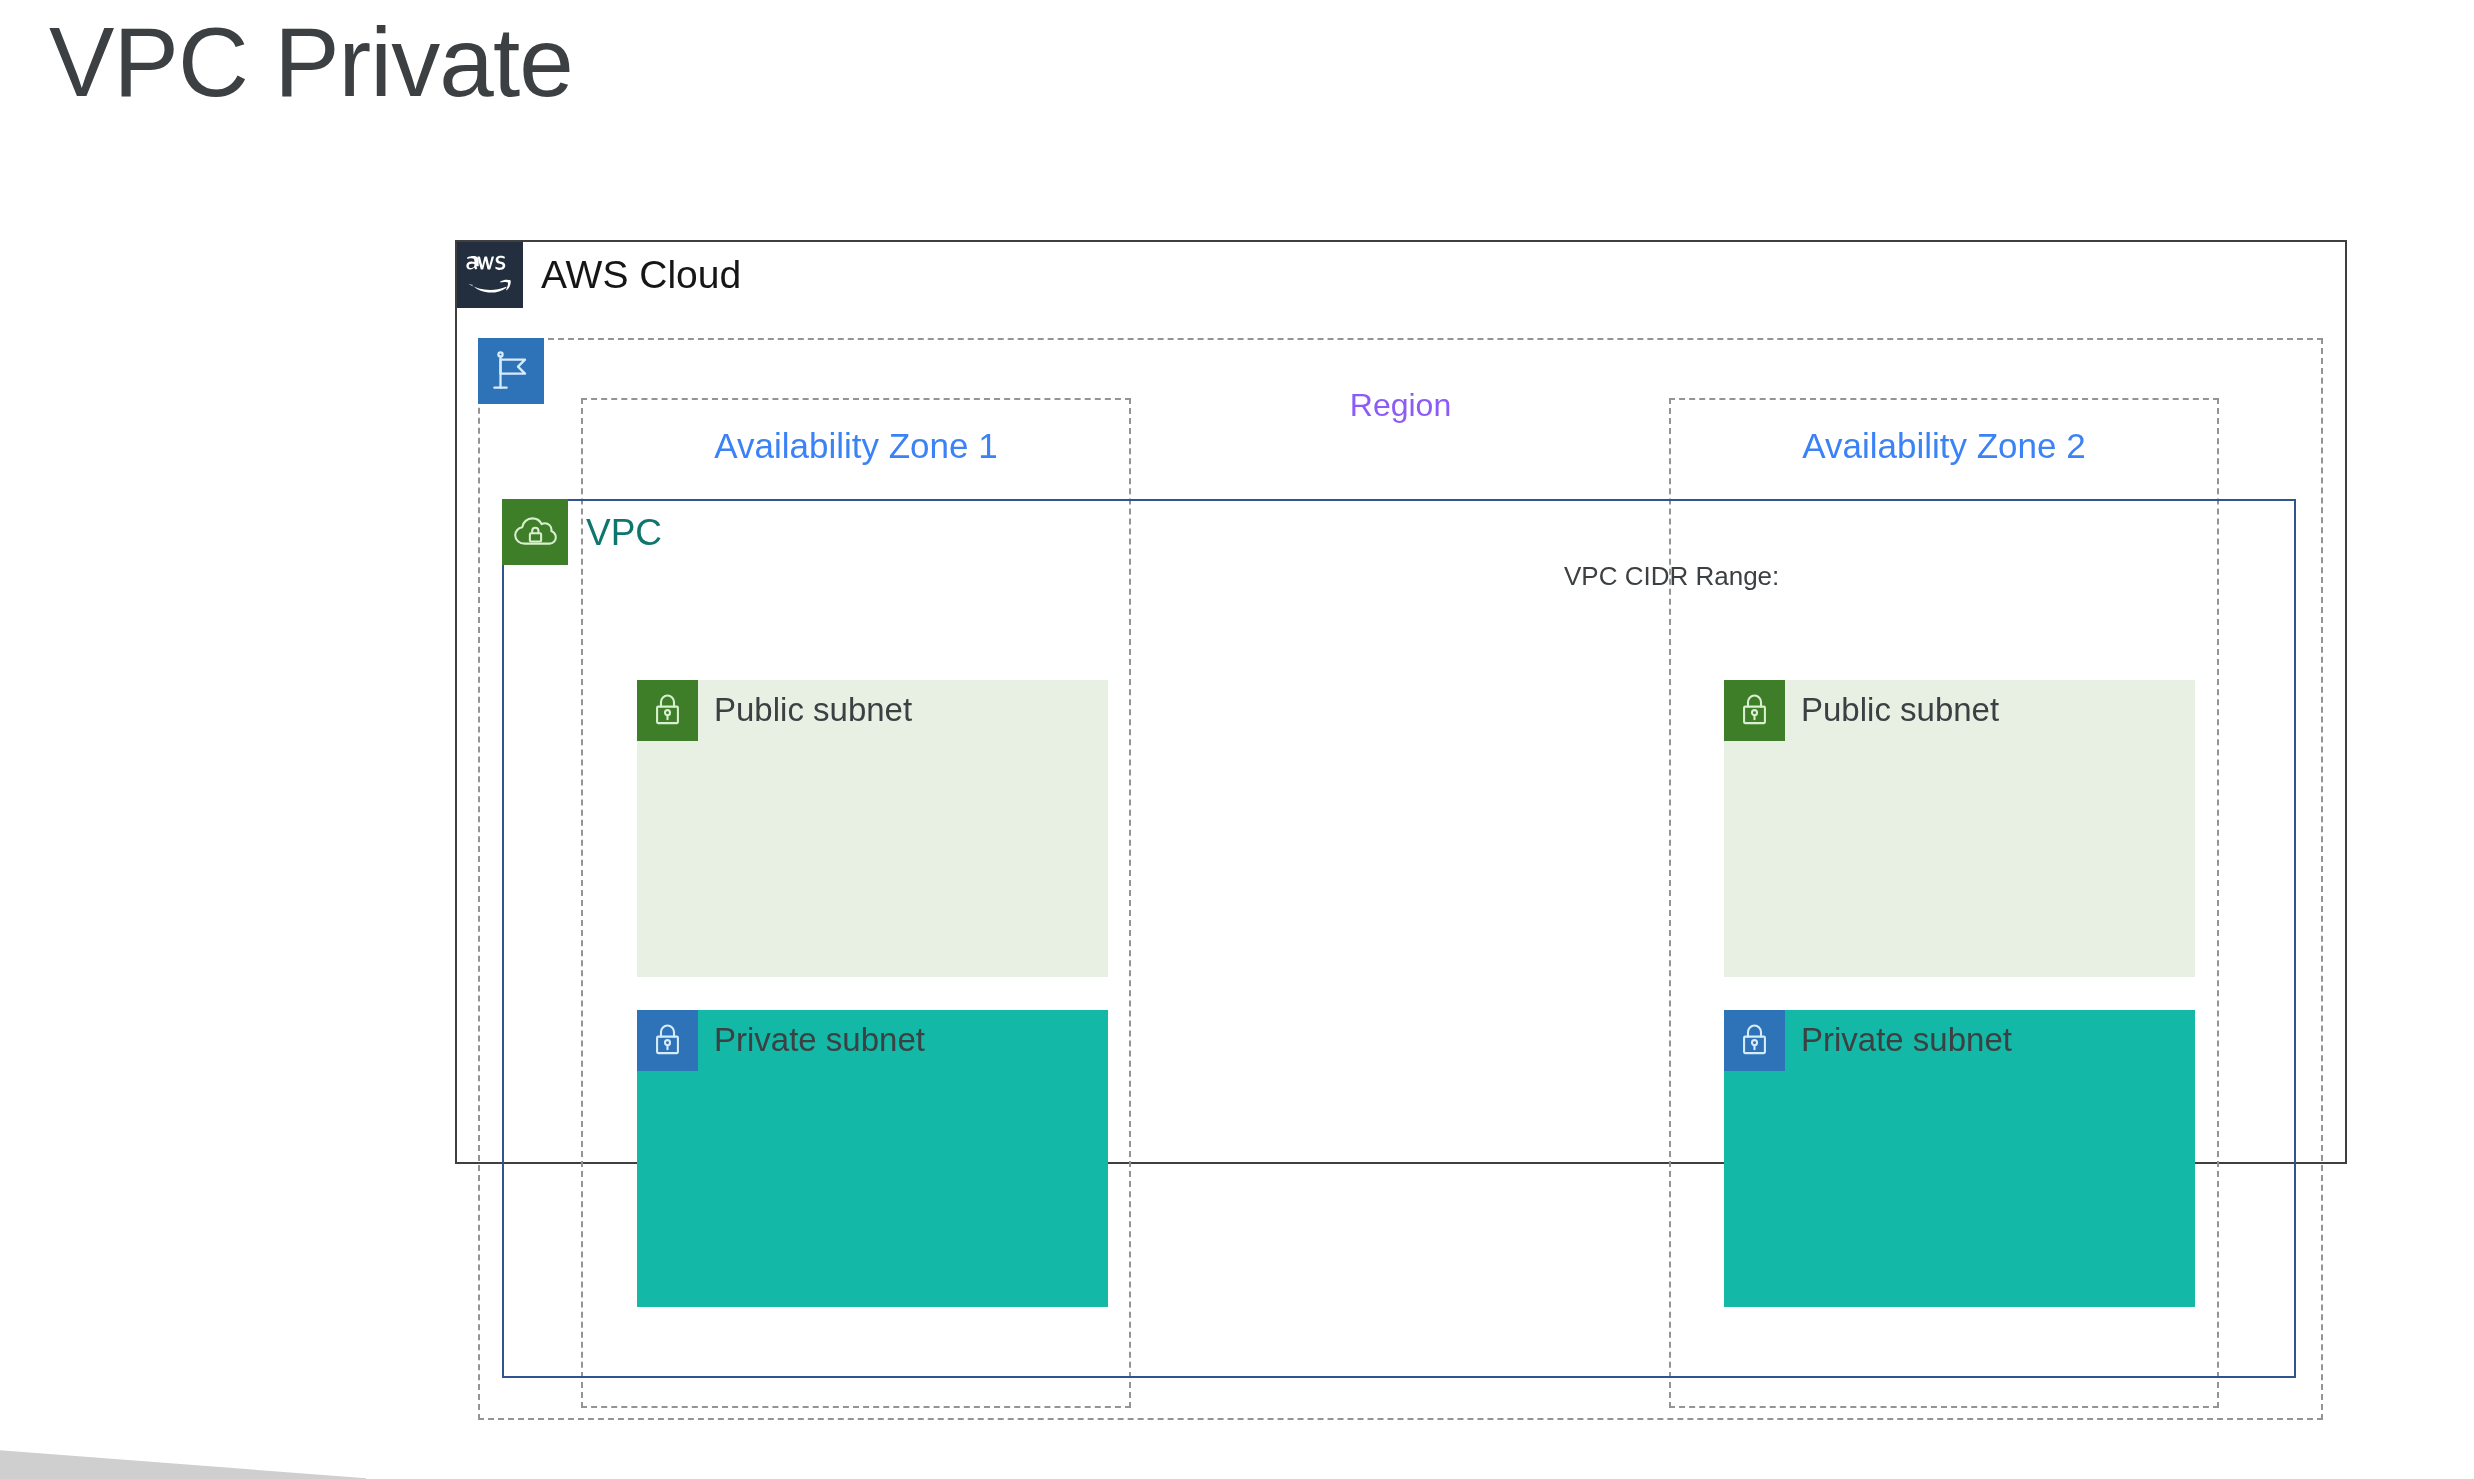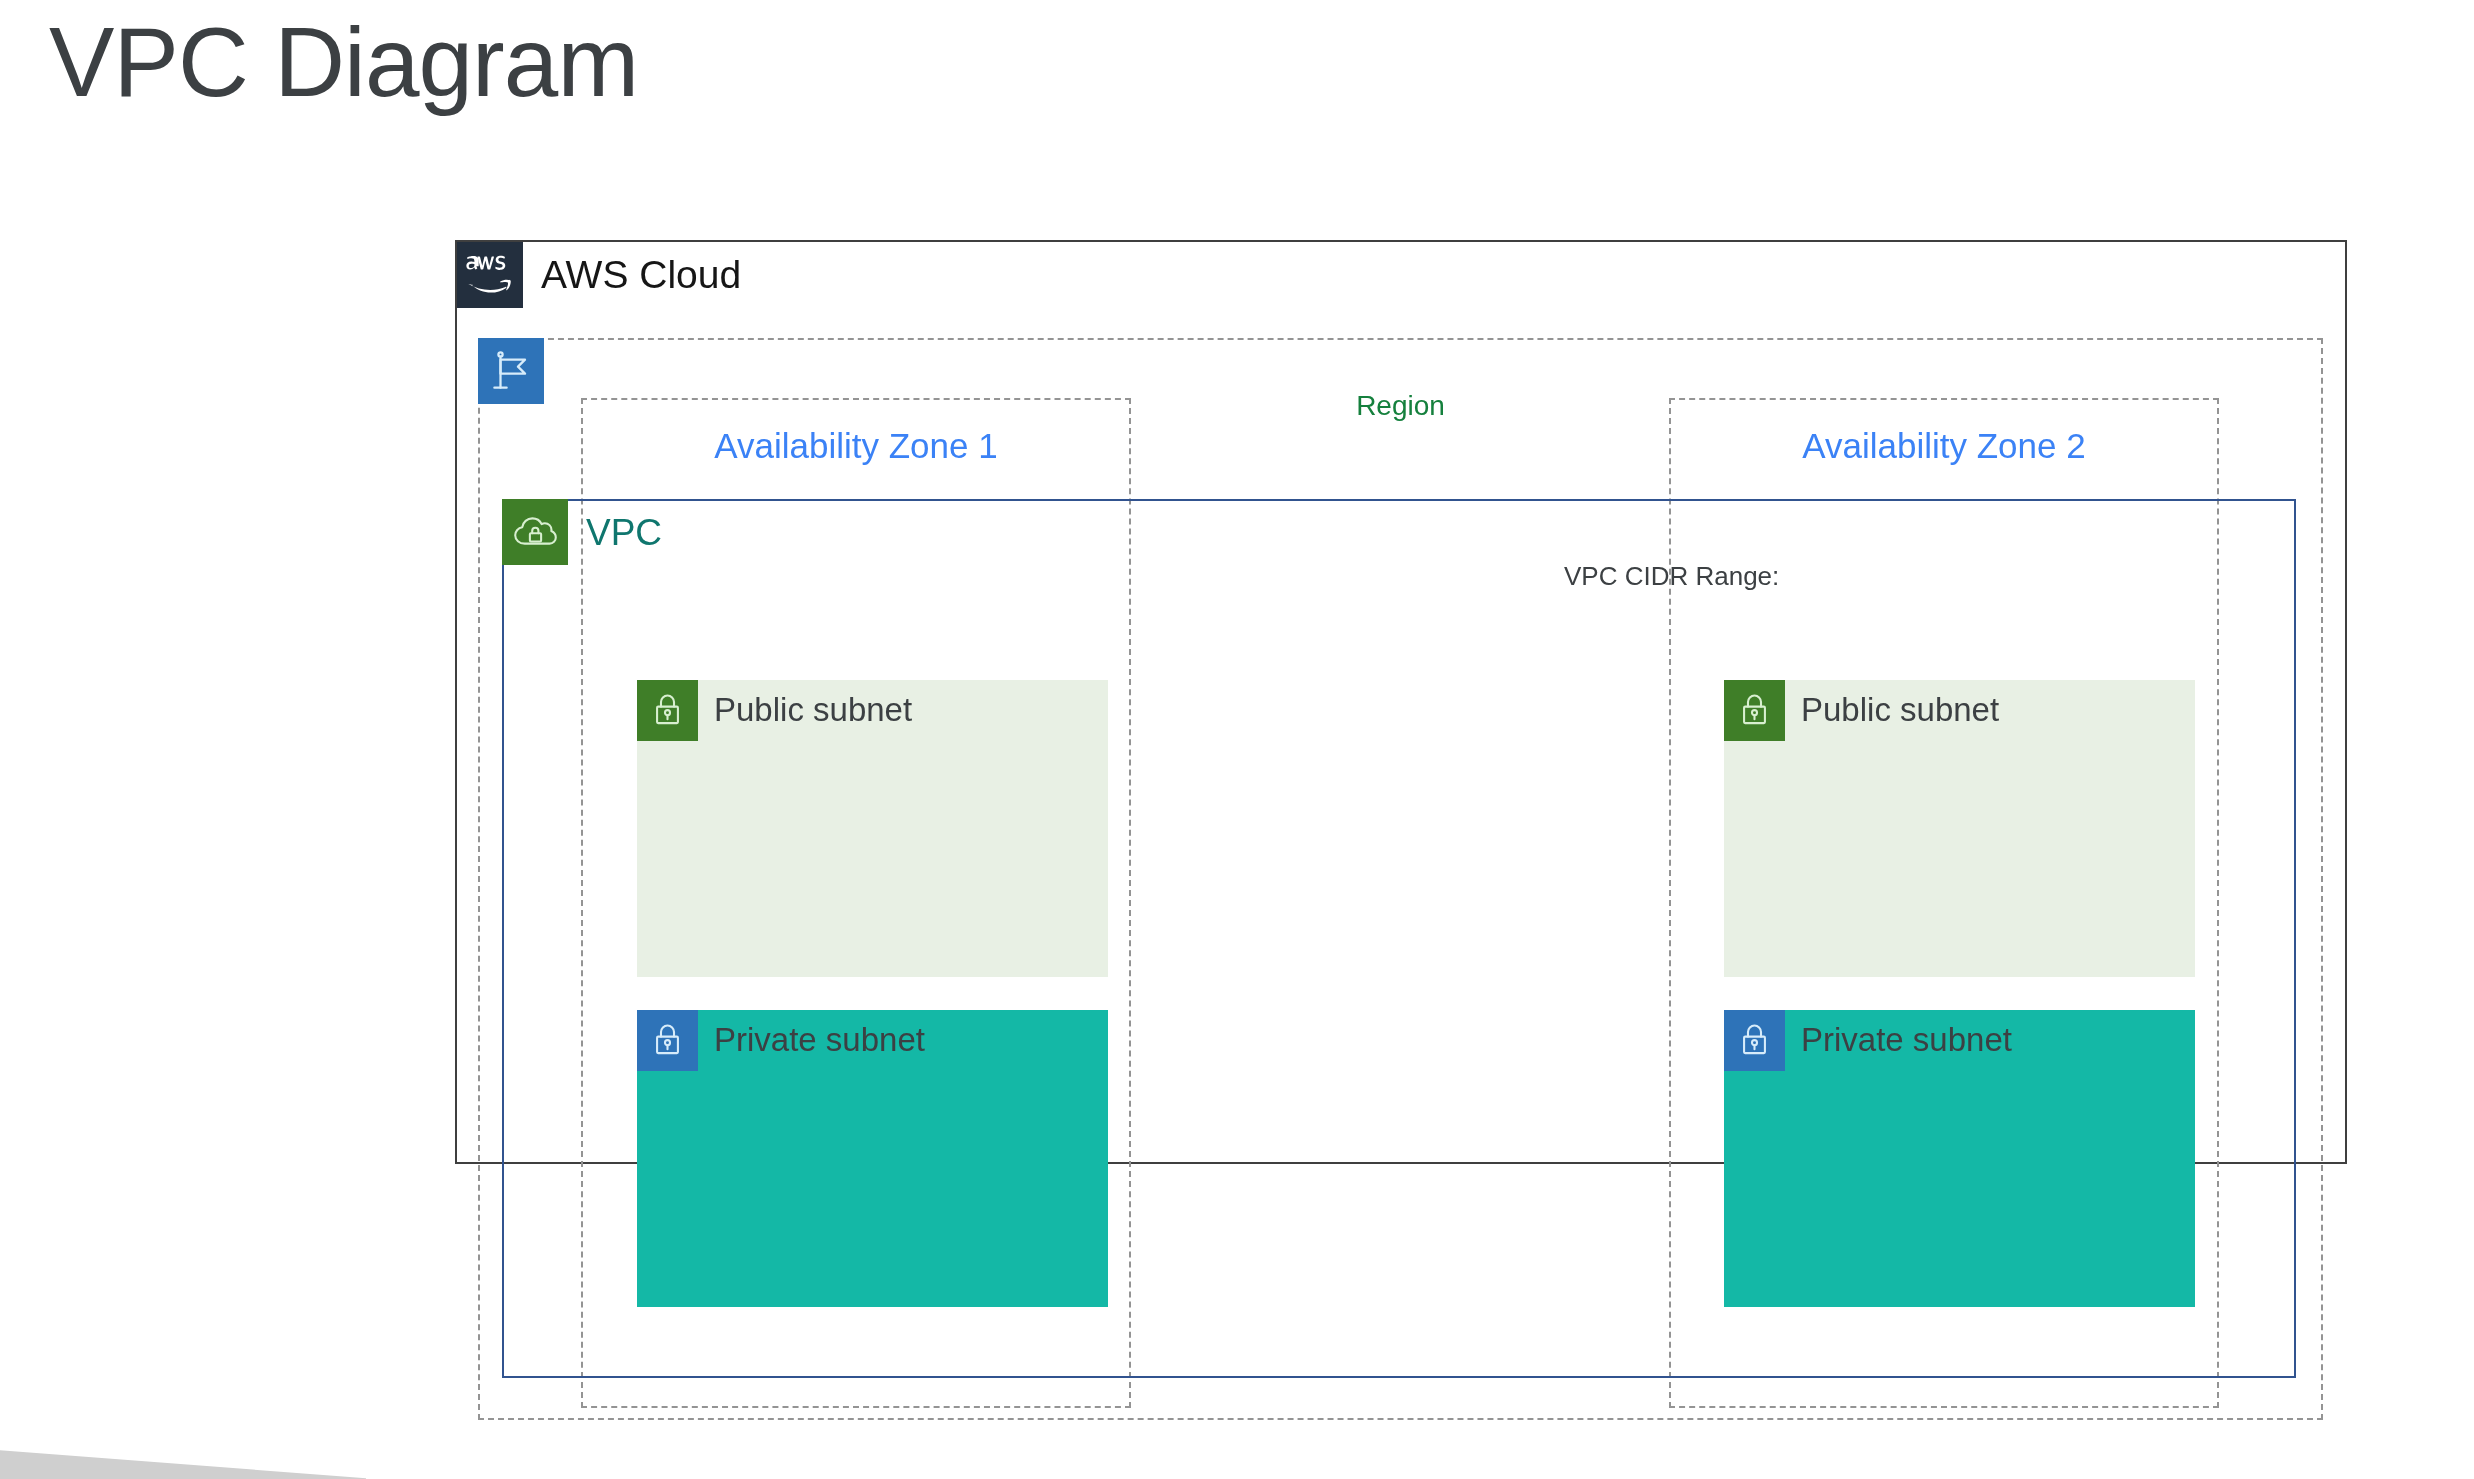--- a/index.html
+++ b/index.html
@@ -94,23 +94,23 @@
     display: flex;
     align-items: center;
     justify-content: center;
   }
   .region-badge svg { display: block; }
   .region-label {
     position: absolute;
     left: 50%;
     top: 43px;
     transform: translateX(-50%);
-    font-size: 28px;
+    font-size: 32px;
     line-height: 45px;
-    color: #15803d;
+    color: #8b5cf6;
     white-space: nowrap;
   }
 
   
   .az-box {
     position: absolute;
     top: 58px;               
     width: 550px;
     height: 1010px;
     border: 2.6px dashed #949494;
@@ -210,21 +210,21 @@
 
   
   .subnet.az1-public  { left: 180px;  top: 438px; }
   .subnet.az1-private { left: 180px;  top: 768px; }
   .subnet.az2-public  { left: 1267px; top: 438px; }
   .subnet.az2-private { left: 1267px; top: 768px; }
 </style>
 </head>
 <body>
 
-<div class="slide-title">VPC Diagram</div>
+<div class="slide-title">VPC Private</div>
 
 <div class="corner-wedge">
   <svg width="366" height="42" viewBox="0 0 420 48" aria-hidden="true">
     <path d="M0 14 L420 46 L420 48 L0 48 Z" fill="#cfcfcf"></path>
   </svg>
 </div>
 
 <div class="aws-cloud">
 
   <div class="aws-logo-badge">

